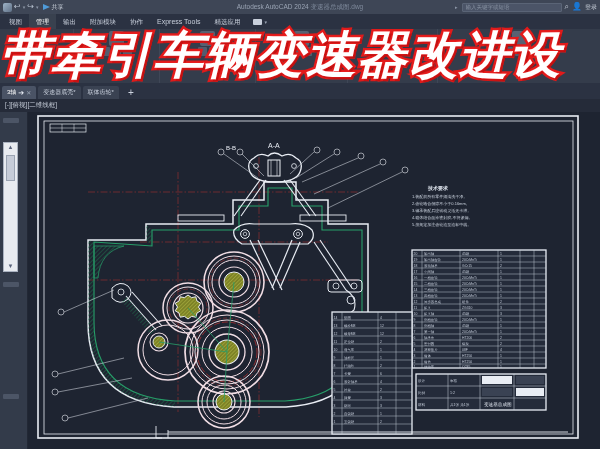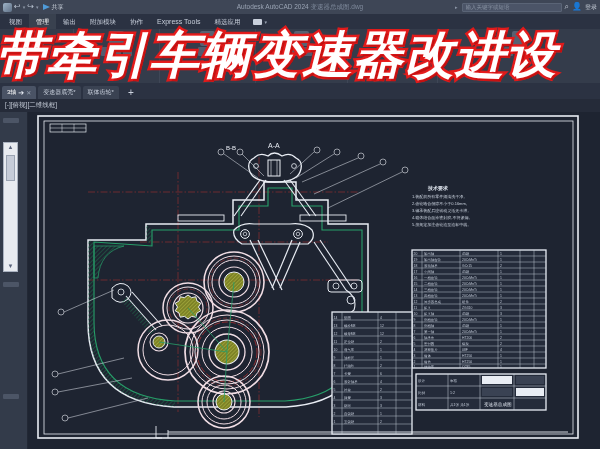--- a/index.html
+++ b/index.html
@@ -48,22 +48,22 @@
     background:#343c4b;overflow:hidden;}
   .rpanel{position:absolute;top:0;height:54px;border-right:1px solid #3f4757;
     box-sizing:border-box;display:flex;flex-direction:column;align-items:center;
     justify-content:flex-start;padding-top:2px;}
   .rbig{width:15px;height:15px;border-radius:2px;background:#5b6577;opacity:.9;}
   .rsm{width:9px;height:9px;border-radius:1px;background:#525c6e;}
   .rrow{display:flex;gap:2px;align-items:center;margin-top:1px;}
 
   
   #overlay{position:absolute;left:0;top:26px;width:548px;height:58px;
-    display:flex;align-items:center;justify-content:flex-end;pointer-events:none;
-    z-index:40;padding-left:9px;}
+    display:flex;align-items:center;justify-content:flex-start;pointer-events:none;
+    z-index:40;}
   #overlay .ot{font-family:"DejaVu Serif","Liberation Serif",serif;
     font-size:50px;font-weight:bold;line-height:1;letter-spacing:1px;
     color:#ffffff;white-space:nowrap;font-style:italic;
     -webkit-text-stroke:5px #e01b1b;paint-order:stroke fill;
     text-shadow:0 0 2px #ff2a2a,2px 2px 0 #c01010;}
 
   
   #filetabs{position:absolute;left:0;top:83px;width:600px;height:16px;
     background:#2b3242;display:flex;align-items:flex-end;gap:2px;
     padding-left:2px;box-sizing:border-box;}

